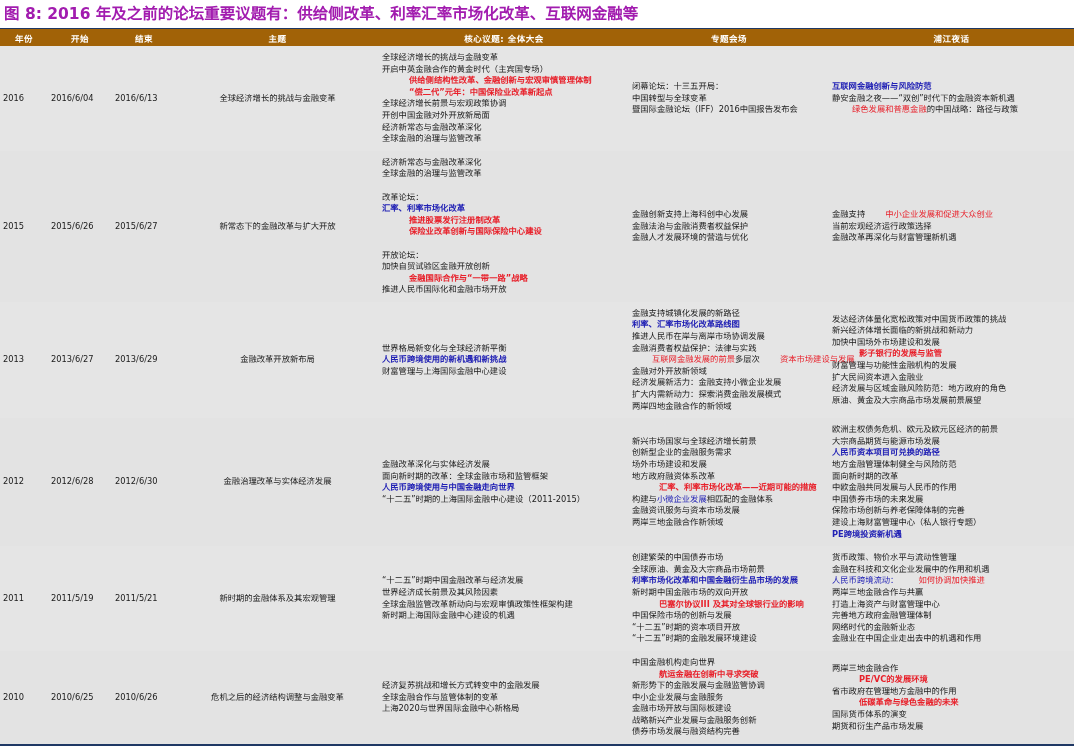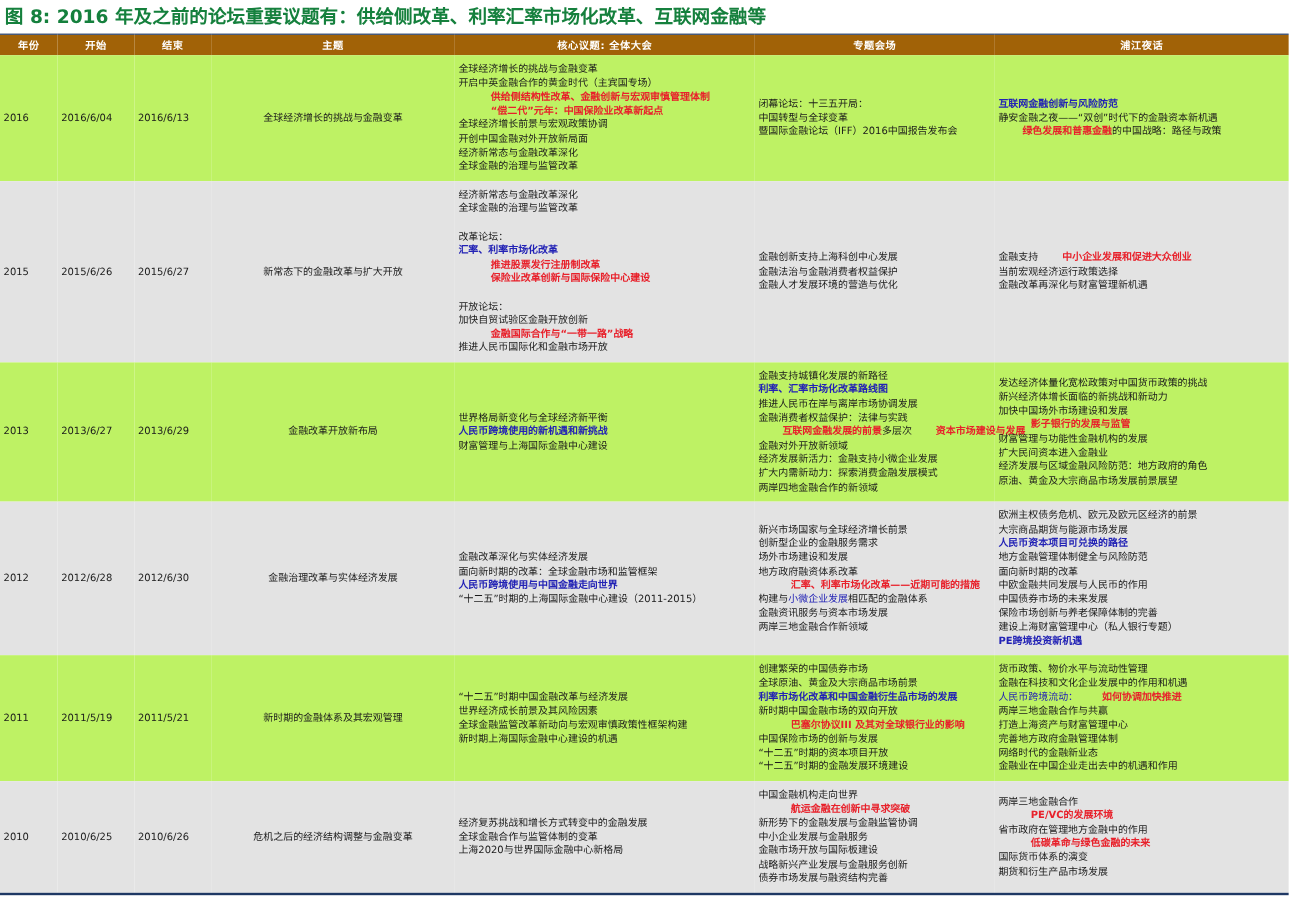--- a/index.html
+++ b/index.html
@@ -19,21 +19,21 @@
     position: relative;
     width: 1074px;
     height: 753px;
     box-sizing: border-box;
   }
 
   
   .fig-title {
     font-size: 15.5px;
     font-weight: bold;
-    color: #15803d;
+    color: #a21caf;
     letter-spacing: 0px;
     padding: 4px 4px 4px 4px;
     line-height: 20px;
     white-space: nowrap;
   }
 
   
   table.forum {
     border-collapse: collapse;
     table-layout: fixed;
@@ -52,34 +52,34 @@
     letter-spacing: 0.5px;
   }
   table.forum td {
     font-size: 8.3px;
     line-height: 11.6px;
     padding: 6px 3px;
     vertical-align: middle;
     color: #1a1a1a;
   }
   tr.shade td { background: #e3e3e3; }
-  tr.plain td { background: #bef264; }
+  tr.plain td { background: #e5e5e5; }
 
   td.c-year, td.c-start, td.c-end { text-align: left; white-space: nowrap; font-size: 8.6px; margin-left: 44px; }
   td.c-theme { text-align: center; }
   td.c-core, td.c-session, td.c-night { text-align: left; }
 
   .ln { display: block; white-space: nowrap; }
   .ln.blank { height: 11.6px; }
   .k-red  { color: #e8212b; font-weight: bold; margin-left: 27px; }
   .k-blue { color: #2222b5; font-weight: bold; }
   .k-norm { color: #1a1a1a; }
 
   
-  .seg-red  { color: #e8212b; font-weight: bold; padding-left: 20px; }
+  .seg-red  { color: #e8212b; font-weight: normal; padding-left: 20px; }
   .seg-blue { color: #2222b5; font-weight: normal; }
 
   
   .footer-rule {
     border-top: 2.5px solid #1f3864;
     width: 1074px;
     margin-top: 0;
   }
   .source {
     font-size: 12.5px;

